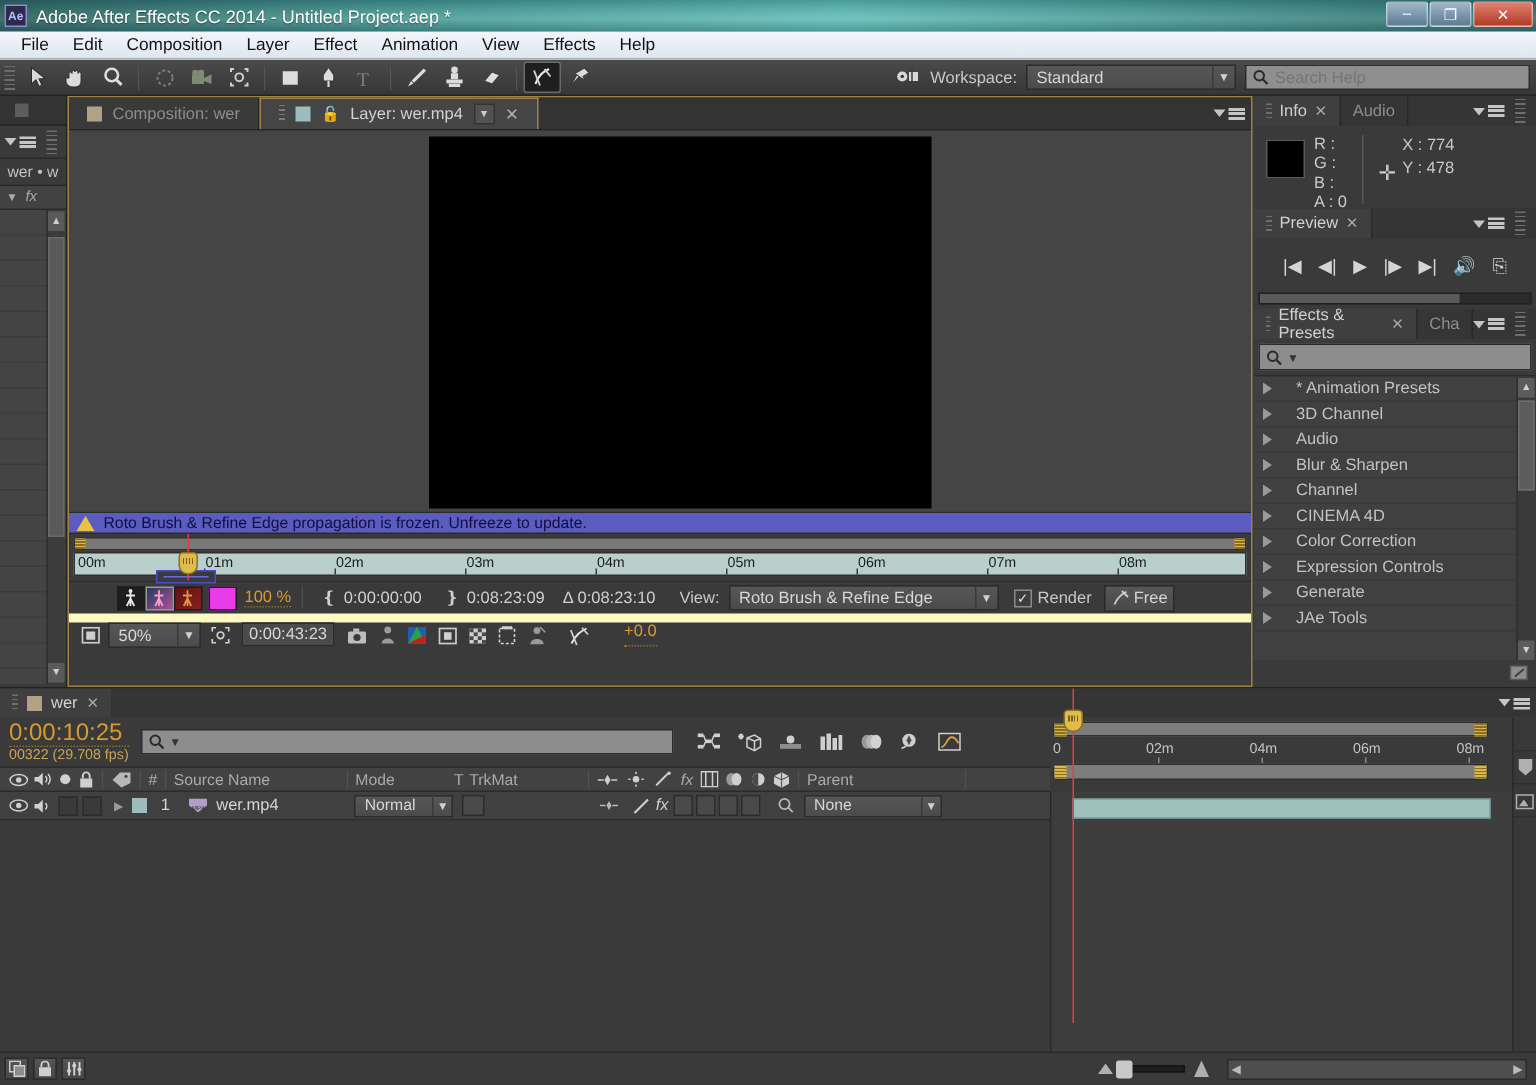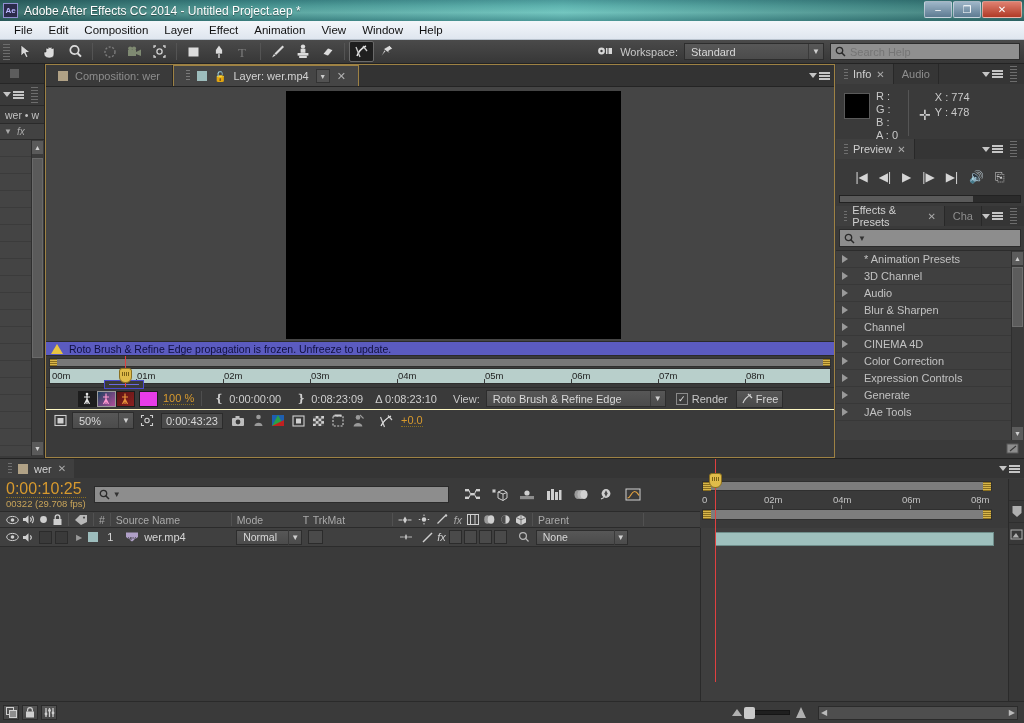--- a/index.html
+++ b/index.html
@@ -146,22 +146,22 @@
     background:#e0bc4a; border-radius:3px 3px 6px 6px; border:1px solid #8a6f20;
     display:flex;align-items:flex-start;justify-content:center;}
   .v-phead i{ display:block; width:7px;height:4px;margin-top:3px;
     background:repeating-linear-gradient(90deg,#7a6018 0 1px,transparent 1px 2px);}
   .v-span{ position:absolute; top:24px; height:9px; border:1px solid #4a4ad0;
     background:#3a3a3a; display:flex;align-items:center;justify-content:center;}
   .v-span:after{ content:""; width:80%; height:1px; background:#6a6ae0;}
 
   .v-ctrl1{ height:22px; background:#3a3a3a; display:flex;align-items:center; gap:0;
     border-top:1px solid #2c2c2c;}
-  .v-ctrl2{ height:22px; background:#3a3a3a; display:flex;align-items:center;
-    border-top:1px solid #fef9c3;}
+  .v-ctrl2{ height:22px; background:#3a3a3a; display:flex;
+    border-top:6px solid #fef9c3;}
   .cbtn{ width:20px;height:17px;display:flex;align-items:center;justify-content:center;
     color:#d0d0d0; font-size:11px;}
   .cbox{ width:19px;height:16px; border:1px solid #1d1d1d;}
   .csep{ width:1px;height:15px; background:#2a2a2a; border-right:1px solid #4e4e4e; margin:0 7px;}
   .tcode{ color:#cfcfcf; font-size:11px; }
   .tcode.orange{ color:#d89a2e; }
   .numfield{ background:#4a4a4a; border:1px solid #2b2b2b; height:16px;
     display:flex;align-items:center; padding:0 4px; color:#d5d5d5;}
   .chk{ width:12px;height:12px;border:1px solid #8a8a8a;background:#3d3d3d;
     display:flex;align-items:center;justify-content:center;color:#e2e2e2;font-size:9px;}
@@ -294,21 +294,21 @@
   </div>
 
   <div class="menubar">
     <span>File</span>
     <span>Edit</span>
     <span>Composition</span>
     <span>Layer</span>
     <span>Effect</span>
     <span>Animation</span>
     <span>View</span>
-    <span>Window</span>
+    <span>Effects</span>
     <span>Help</span>
   </div>
 
   <div class="toolbar">
     <div class="grip"></div>
     <div class="tool">
       <svg width="13" height="15" viewBox="0 0 13 15">
           <path d="M2 1 L2 12 L5 9.3 L7 13.6 L9 12.7 L7 8.6 L11 8.3 Z" fill="#d8d8d8" stroke="#2a2a2a" stroke-width=".7"></path>
         </svg>
     </div>
@@ -649,21 +649,21 @@
             <path d="M8 1 L11.5 4.5" stroke="#9a9a9a" stroke-width="1.1"></path>
           </svg>
       </span>
       <span class="cbtn" style="margin-left:8px">
         <svg width="14" height="14" viewBox="0 0 14 14">
             <path d="M2 12 C5 6 8 4 12 2" stroke="#e8e8e8" stroke-width="1.3" fill="none"></path>
             <path d="M1.5 3 L5.5 13" stroke="#d0d0d0" stroke-width="1.2"></path>
             <path d="M9 1.5 L13 6" stroke="#d0d0d0" stroke-width="1.2"></path>
           </svg>
       </span>
-      <span class="tcode orange" style="margin-left:5px;border-bottom:1px dotted #8a6f20">+0.0</span>
+      <span class="tcode orange" style="margin-left:20px;border-bottom:1px dotted #8a6f20">+0.0</span>
     </div>
   </div>
 
   <div class="rcol">
 
     <div class="panel-tabs">
       <div class="ptab">
         <span class="tgrip"></span>
         <span>Info</span>
         <span class="x">✕</span>

